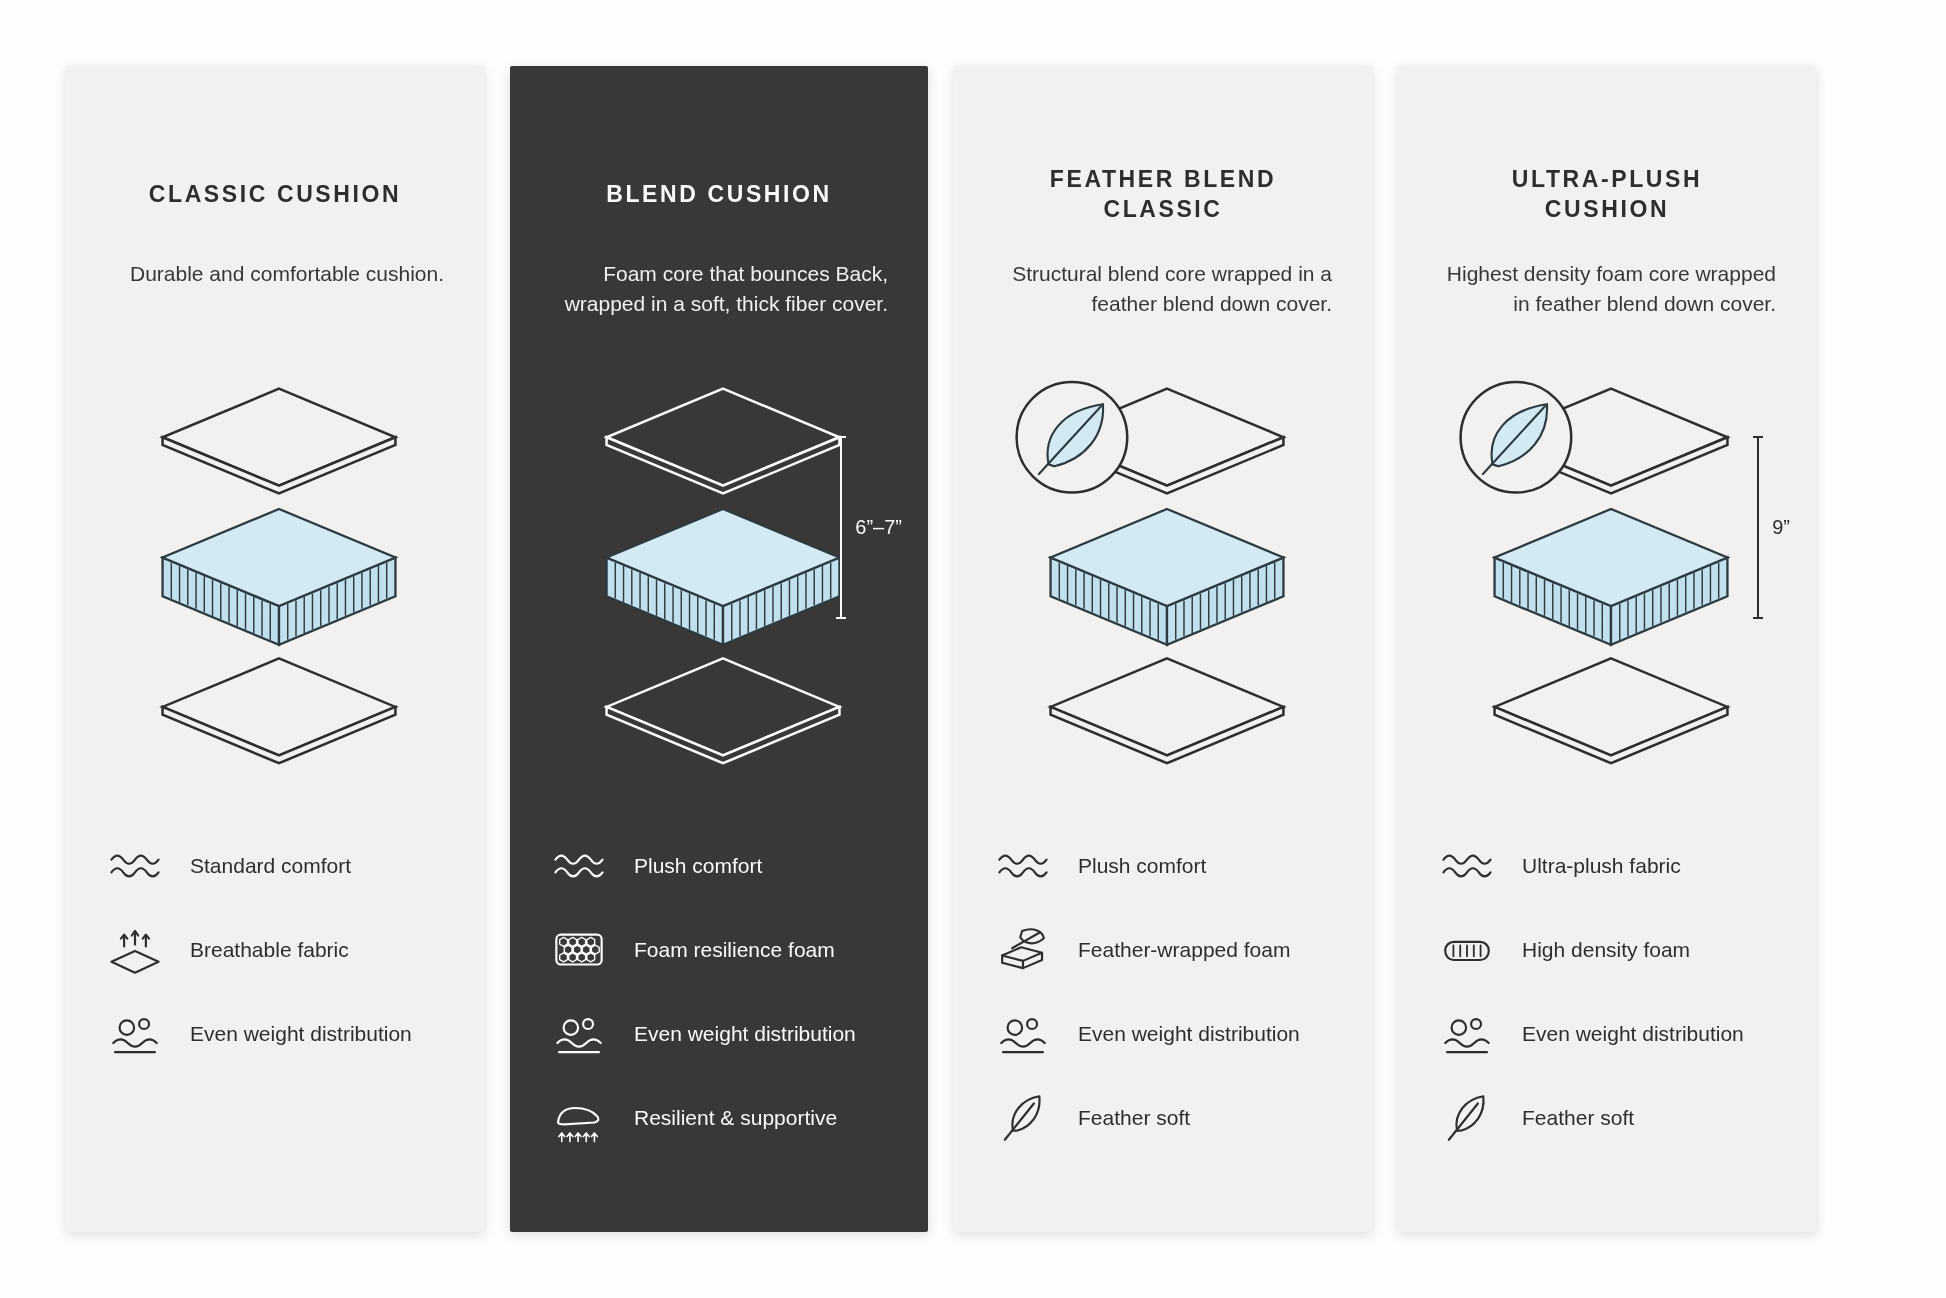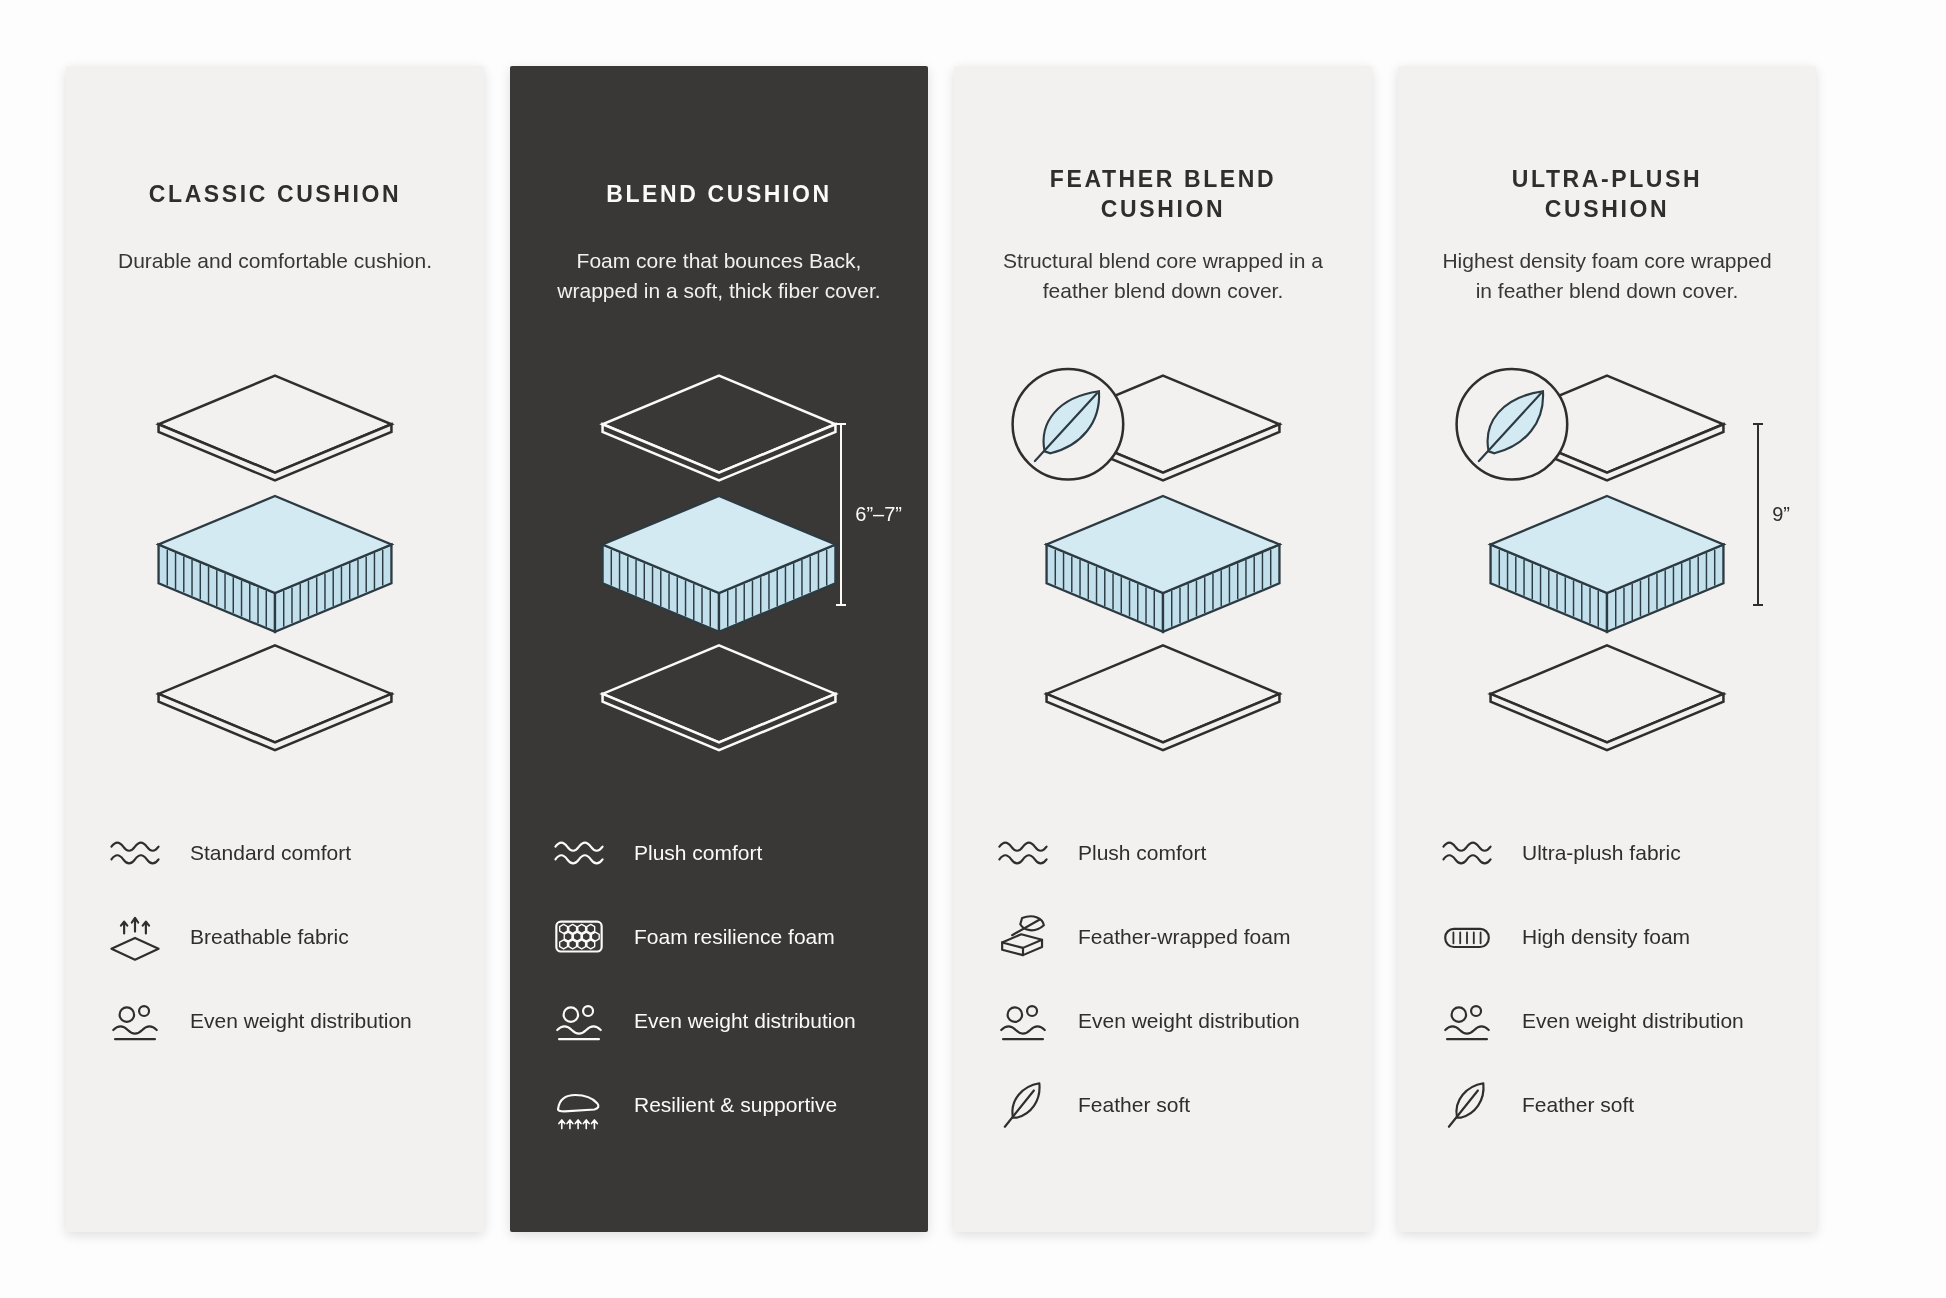--- a/index.html
+++ b/index.html
@@ -36,34 +36,34 @@
     text-align: center;
     line-height: 1.3;
     min-height: 66px;
     max-width: 320px;
     margin: 0 auto;
     display: flex;
     align-items: center;
     justify-content: center;
   }
   .desc {
-    margin-top: 18px;
+    margin-top: 31px;
     font-size: 21px;
     line-height: 1.42;
-    text-align: center;
+    text-align: right;
     min-height: 96px;
     opacity: .95;
   }
   .illustration {
     margin-top: 16px;
     height: 408px;
     position: relative;
     display: flex;
     align-items: center;
-    justify-content: center;
+    justify-content: flex-end;
   }
   .dim {
     position: absolute;
     right: -14px;
     top: 64px;
     display: flex;
     align-items: center;
     gap: 8px;
   }
   .dim-label { font-size: 20px; white-space: nowrap; }
@@ -201,21 +201,21 @@
             <svg viewBox="0 0 64 64" width="58" height="58" fill="none" stroke="currentColor" stroke-width="2.4" stroke-linecap="round" stroke-linejoin="round">
               <path d="M9 36 Q11 21 28 21 Q44 21 52 30 Q56 35 49 37 L16 39 Q8 39 9 36 Z"></path>
               <path d="M13 58 V49 M9.8 52.5 L13 48.5 L16.2 52.5 M22 58 V49 M18.8 52.5 L22 48.5 L25.2 52.5 M31 58 V49 M27.8 52.5 L31 48.5 L34.2 52.5 M40 58 V49 M36.8 52.5 L40 48.5 L43.2 52.5 M49 58 V49 M45.8 52.5 L49 48.5 L52.2 52.5 " stroke-width="1.8"></path>
             </svg>
           </span>
           <span class="f-label">Resilient &amp; supportive</span>
         </div>
       </div>
     </section>
     <section class="panel light">
-      <h2 class="title">FEATHER BLEND CUSHION</h2>
+      <h2 class="title">FEATHER BLEND CLASSIC</h2>
       <p class="desc">Structural blend core wrapped in a feather blend down cover.</p>
       <div class="illustration">
         <svg viewBox="0 0 340 404" width="330" height="392">
           <g>
             <path d="M170 288 L290 338 L170 388 L50 338 Z" fill="var(--panel-bg)" stroke="var(--ink)" stroke-width="2.6"></path>
             <path d="M50 338 L170 388 L290 338 L290 346 L170 396 L50 346 Z" fill="var(--panel-bg)" stroke="var(--ink)" stroke-width="2.6"></path>
           </g>
           <g>
             <path d="M50 184 L170 234 L170 274 L50 224 Z" fill="#c2e0ec" stroke="#2c3a42" stroke-width="2.4"></path>
             <path d="M290 184 L170 234 L170 274 L290 224 Z" fill="#c2e0ec" stroke="#2c3a42" stroke-width="2.4"></path>

